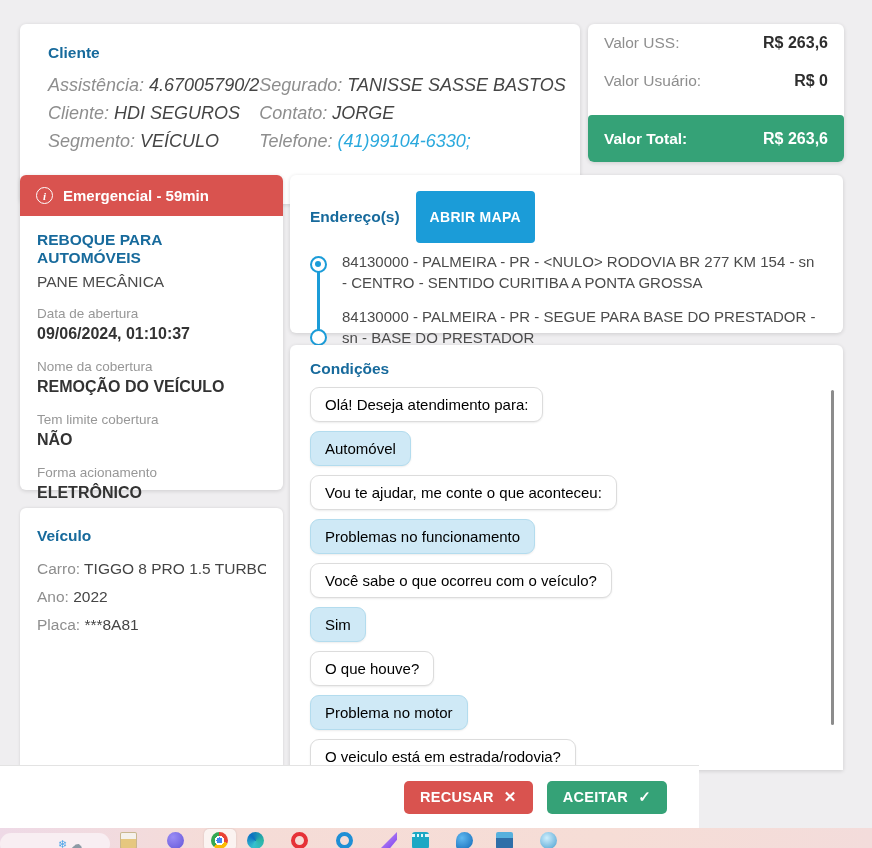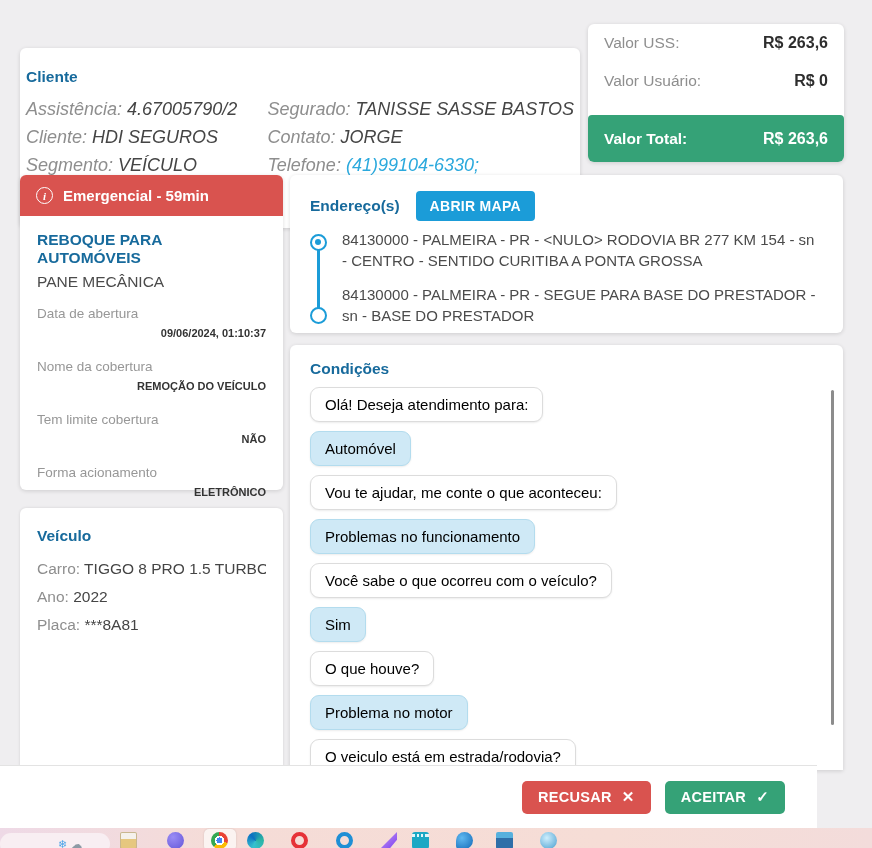--- a/index.html
+++ b/index.html
@@ -15,21 +15,21 @@
     background:#fff;
     border-radius:6px;
     box-shadow:0 1px 4px rgba(0,0,0,.14);
   }
   .card-title { color:#176a9c; font-weight:bold; font-size:15.5px; }
   .lbl { color:#8e8e8e; }
   .val { color:#454545; }
   .link { color:#2ba9dd; }
 
   
-  .client-card { left:20px; top:24px; width:560px; height:180px; padding:20px 6px;margin-top:24px; }
+  .client-card { left:20px; top:24px; width:560px; height:180px; padding:20px 28px; }
   .client-grid { display:flex; margin-top:9px; }
   .client-col { width:290px; }
   .client-col.right { width:auto; }
   .client-col .row { font-size:18px; line-height:28px; white-space:nowrap;font-style:italic; }
 
   
   .values-card { left:588px; top:24px; width:256px; height:138px; overflow:hidden; }
   .vrow { display:flex; justify-content:space-between; align-items:center; padding:0 16px; height:38px; font-size:15.5px; }
   .vrow .vval { font-weight:bold; color:#2e2e2e; font-size:16px; }
   .vtotal {
@@ -51,34 +51,34 @@
     width:17px; height:17px; border:1.5px solid #fff; border-radius:50%;
     display:inline-flex; align-items:center; justify-content:center;
     font-size:11px; font-weight:bold; font-family:"Liberation Serif", serif; font-style:italic;
     flex:0 0 auto;
   }
   .service-body { padding:15px 17px; }
   .service-name { color:#176a9c; font-weight:bold; font-size:15.5px; margin-bottom:6px; }
   .service-type { color:#4b4b4b; font-size:15.5px; }
   .detail { margin-top:13px; }
   .detail .dlbl { color:#979797; font-size:13.5px; line-height:19px; }
-  .detail .dval { color:#333; font-weight:bold; font-size:11px; line-height:21px;text-align:right; }
+  .detail .dval { color:#333; font-weight:bold; font-size:16px; line-height:21px; }
 
   
   .vehicle-card { left:20px; top:508px; width:263px; height:259px; padding:19px 17px; border-radius:6px 6px 0 0; box-shadow:0 0 3px rgba(0,0,0,.12); }
   .vehicle-card .row { font-size:15.5px; line-height:28px; white-space:nowrap; overflow:hidden; }
   .vehicle-card .card-title { margin-bottom:10px; }
 
   
   .addr-card { left:290px; top:175px; width:553px; height:158px; padding:16px 20px; }
   .addr-head { display:flex; align-items:center; gap:16px; }
   .map-btn {
     background:#1b9cd8; color:#fff; border:none; border-radius:4px;
     font-family:inherit; font-weight:bold; font-size:14px; letter-spacing:.3px;
-    padding:7px 14px; cursor:pointer;
+    padding:18px 14px; cursor:pointer;
   }
   .timeline { position:relative; margin-top:8px; padding-left:32px; }
   .tl-rail { position:absolute; left:7px; top:16px; bottom:14px; width:2.5px; background:#1b9cd8; }
   .tl-dot { position:absolute; left:0; width:17px; height:17px; border:2.5px solid #1b9cd8; border-radius:50%; background:#fff; }
   .tl-dot.start { top:5px; }
   .tl-dot.start::after { content:""; position:absolute; left:3px; top:3px; width:6px; height:6px; border-radius:50%; background:#1b9cd8; }
   .tl-dot.end { bottom:2px; }
   .addr { font-size:15px; line-height:21px; color:#4b4b4b; }
   .addr + .addr { margin-top:13px; }
 
@@ -89,21 +89,21 @@
     padding:8px 14px; border-radius:9px; margin-top:9px;
     box-shadow:0 1px 2px rgba(0,0,0,.08);
   }
   .bubble.system { background:#fff; border:1px solid #dcdcdc; }
   .bubble.user { background:#cfe9f6; border:1px solid #b3dcee; }
   .cond-title { margin-bottom:3px; }
   .cond-scrollbar { position:absolute; right:9px; top:45px; width:3px; height:335px; background:#8c8c8c; border-radius:2px; }
 
   
   .footer {
-    position:absolute; left:0; top:765px; width:817px; height:63px;
+    position:absolute; left:0; top:765px; width:699px; height:63px;
     background:#fff; border-top:1px solid #e3e3e3;
     display:flex; align-items:center; justify-content:flex-end; gap:14px;
     padding-right:32px;
   }
   .action-btn {
     border:none; border-radius:5px; color:#fff; font-family:inherit;
     font-weight:bold; font-size:14.5px; letter-spacing:.3px;
     height:33px; padding:0 16px; cursor:pointer;
     display:inline-flex; align-items:center; gap:10px;
   }

